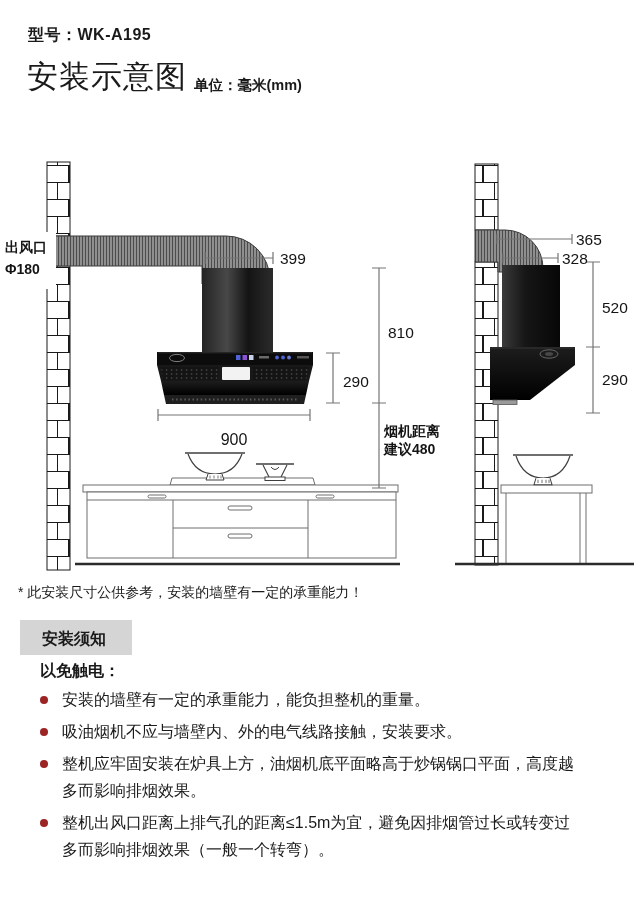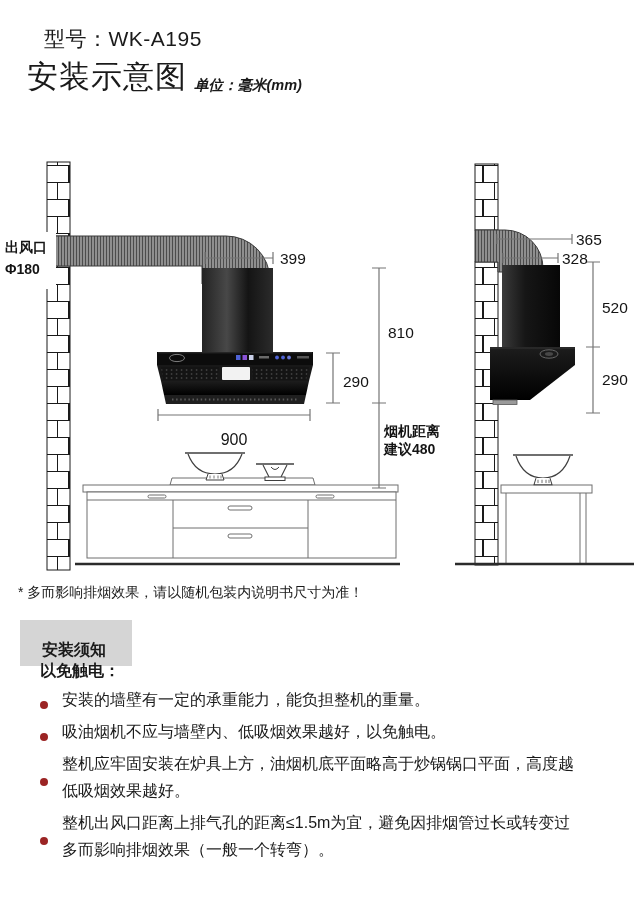--- a/index.html
+++ b/index.html
@@ -5,38 +5,38 @@
   html,body{margin:0;padding:0;}
   body{
     width:640px;height:924px;
     background:#ffffff;
     font-family:"Liberation Sans","DejaVu Sans",sans-serif;
     color:#1a1a1a;
     position:relative;
     overflow:hidden;
   }
   .abs{position:absolute;}
-  .model{left:44px;top:25px;font-size:21px;font-weight:400;letter-spacing:.5px;}
+  .model{left:28px;top:25px;font-size:16px;font-weight:700;letter-spacing:.5px;}
   .title{left:27px;top:56px;font-size:31px;font-weight:normal;letter-spacing:1px;}
-  .unit{left:194px;top:76px;font-size:14.5px;font-weight:600;font-style:italic;}
+  .unit{left:194px;top:76px;font-size:14.5px;font-weight:600;}
   .diagram{left:0;top:148px;}
   .footnote{left:18px;top:584px;font-size:14px;}
   .notice-box{
     left:20px;top:620px;
     background:var(--notice-bg,#d5d5d5);
     font-size:16px;font-weight:bold;
-    padding:20px 26px 5px 22px;
+    padding:9px 26px 5px 22px;
   }
   .req-label{left:40px;top:661px;font-size:16px;font-weight:600;}
   ul.notes{
     left:38px;top:686px;
     list-style:none;margin:0;padding:0;width:575px;
   }
   ul.notes li{
-    display:flex;align-items:center;
+    display:flex;align-items:flex-start;
     margin:0 0 5px 0;
     font-size:16px;line-height:27px;
   }
   ul.notes .dot{
     flex:0 0 auto;
     width:8px;height:8px;border-radius:50%;
     background:var(--bullet-color,#9b2424);
     margin:10px 14px 0 2px;
   }
   ul.notes .btxt{white-space:pre-wrap;width:540px;}
@@ -187,37 +187,37 @@
       <path d="M503,110 H558 M503,105 V115 M558,105 V115"></path>
       <path d="M593,114 V265 M586,114 H600 M586,199 H600 M586,265 H600"></path>
     </g>
     <text class="dimnum" x="576" y="97">365</text>
     <text class="dimnum" x="562" y="116">328</text>
     <text class="dimnum" x="602" y="165">520</text>
     <text class="dimnum" x="602" y="237">290</text>
   </g>
 </svg>
 
-<div class="abs footnote">* 多而影响排烟效果，请以随机包装内说明书尺寸为准！</div>
+<div class="abs footnote">* 此安装尺寸公供参考，安装的墙壁有一定的承重能力！</div>
 
 <div class="abs notice-box">安装须知</div>
 <div class="abs req-label">以免触电：</div>
 
 <ul class="abs notes">
   <li>
     <span class="dot"></span>
     <span class="btxt">安装的墙壁有一定的承重能力，能负担整机的重量。</span>
   </li>
   <li>
     <span class="dot"></span>
-    <span class="btxt">吸油烟机不应与墙壁内、低吸烟效果越好，以免触电。</span>
+    <span class="btxt">吸油烟机不应与墙壁内、外的电气线路接触，安装要求。</span>
   </li>
   <li>
     <span class="dot"></span>
     <span class="btxt">整机应牢固安装在炉具上方，油烟机底平面略高于炒锅锅口平面，高度越
-低吸烟效果越好。</span>
+多而影响排烟效果。</span>
   </li>
   <li>
     <span class="dot"></span>
     <span class="btxt">整机出风口距离上排气孔的距离≤1.5m为宜，避免因排烟管过长或转变过
 多而影响排烟效果（一般一个转弯）。</span>
   </li>
 </ul>
 
 </body></html>

